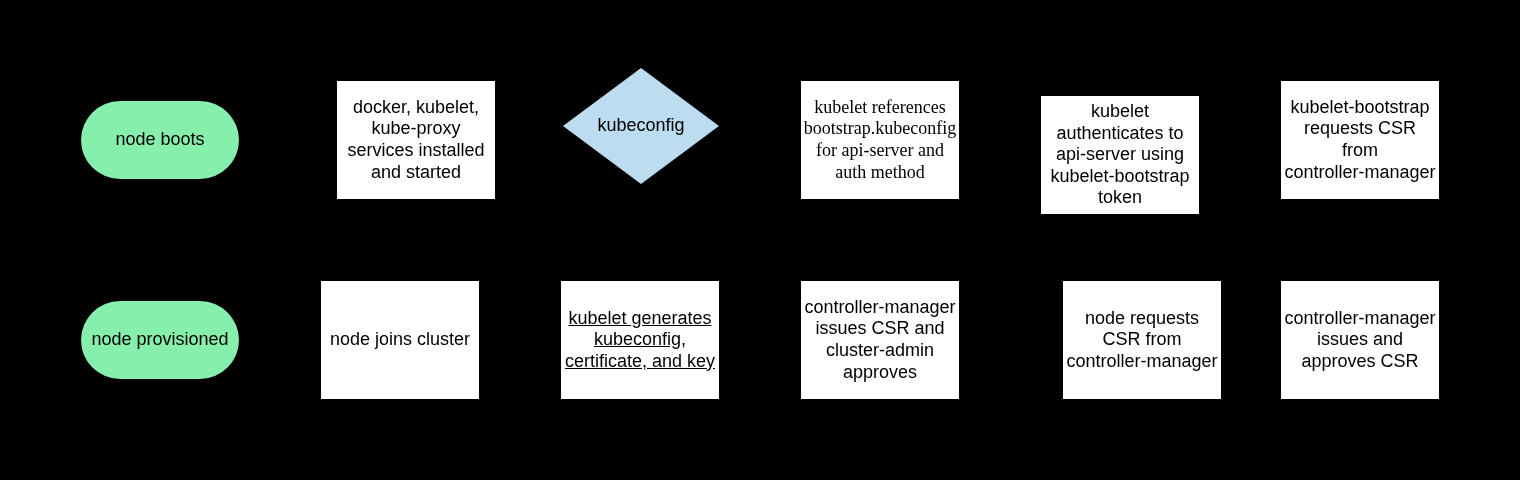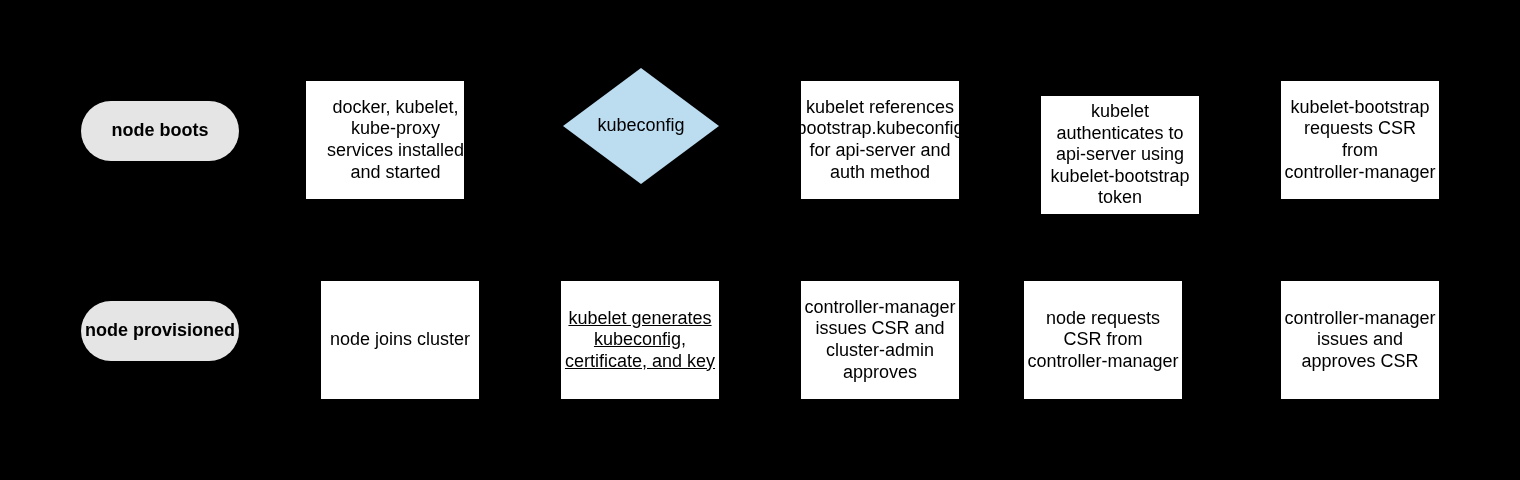--- a/index.html
+++ b/index.html
@@ -26,44 +26,43 @@
     line-height: 1.2;
   }
   .lbl { white-space: pre-line; }
   .process {
     width: 158px;
     height: 118px;
     background: #ffffff;
   }
   .terminator {
     width: 158px;
-    height: 60px;
-    background: #e5e5e5;
+    height: 78px;
+    background: #86efac;
     border-radius: 39px;
-    font-weight: bold;
   }
   .decision {
     width: 156px;
     height: 116px;
     background: #bcdcf0;
     clip-path: polygon(50% 0%, 100% 50%, 50% 100%, 0% 50%);
   }
   
   .pos-node-boots        { left: 81px;   top: 101px; }
-  .pos-services          { left: 306px;  top: 81px; justify-content: flex-end; }
+  .pos-services          { left: 337px;  top: 81px; }
   .pos-kubeconfig        { left: 563px;  top: 68px; }
-  .pos-references        { left: 801px;  top: 81px; }
+  .pos-references        { left: 801px;  top: 81px; font-family: Liberation Serif, serif; }
   .pos-authenticates     { left: 1041px; top: 96px; }
   .pos-bootstrap-csr     { left: 1281px; top: 81px; }
   
   .pos-node-provisioned  { left: 81px;   top: 301px; }
   .pos-joins             { left: 321px;  top: 281px; }
   .pos-generates         { left: 561px;  top: 281px; text-decoration: underline; }
   .pos-cm-issues-admin   { left: 801px;  top: 281px; }
-  .pos-node-requests     { left: 1024px; top: 281px; align-items: center; }
+  .pos-node-requests     { left: 1063px; top: 281px; align-items: center; }
   .pos-cm-issues-approve { left: 1281px; top: 281px; }
 </style>
 </head>
 <body>
 
 <div class="canvas">
 
   <div class="shape terminator pos-node-boots">
     <span class="lbl">node boots</span>
   </div>

